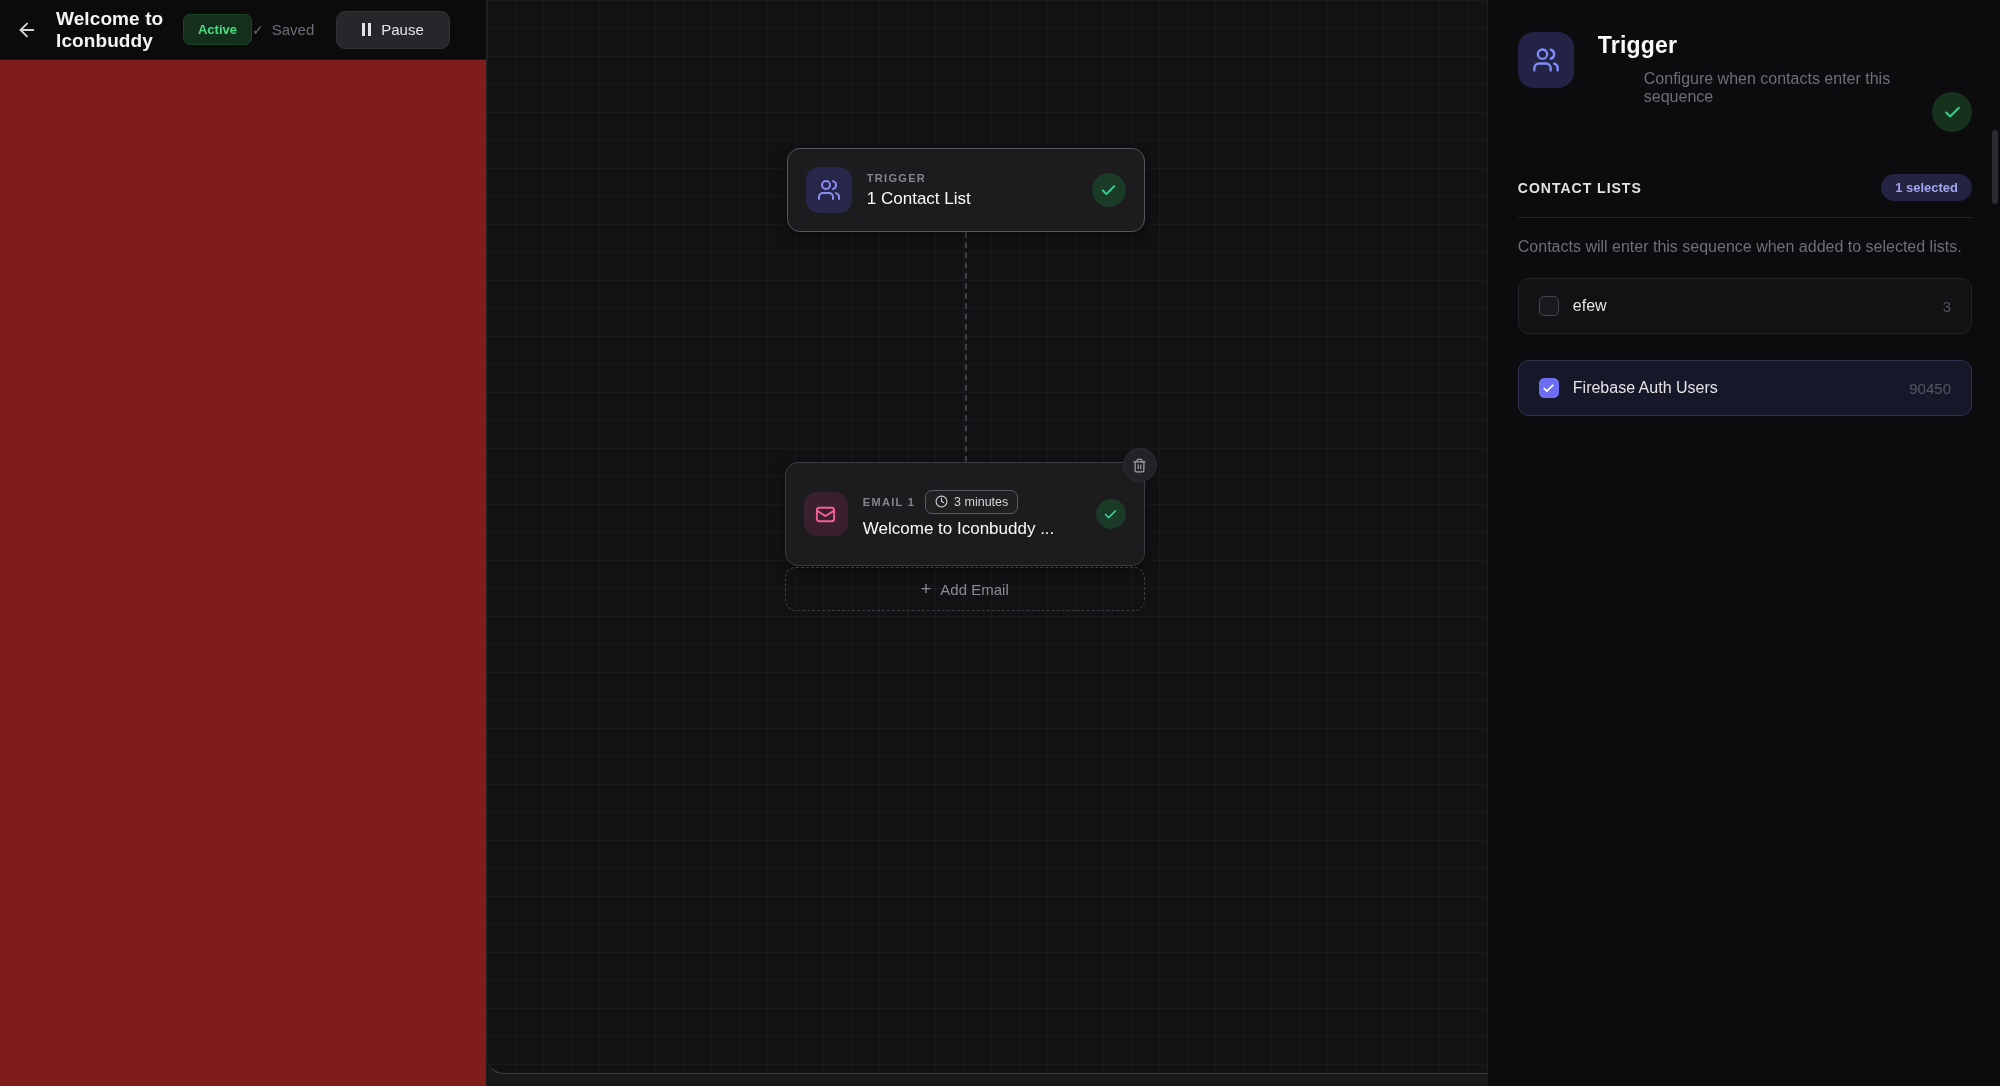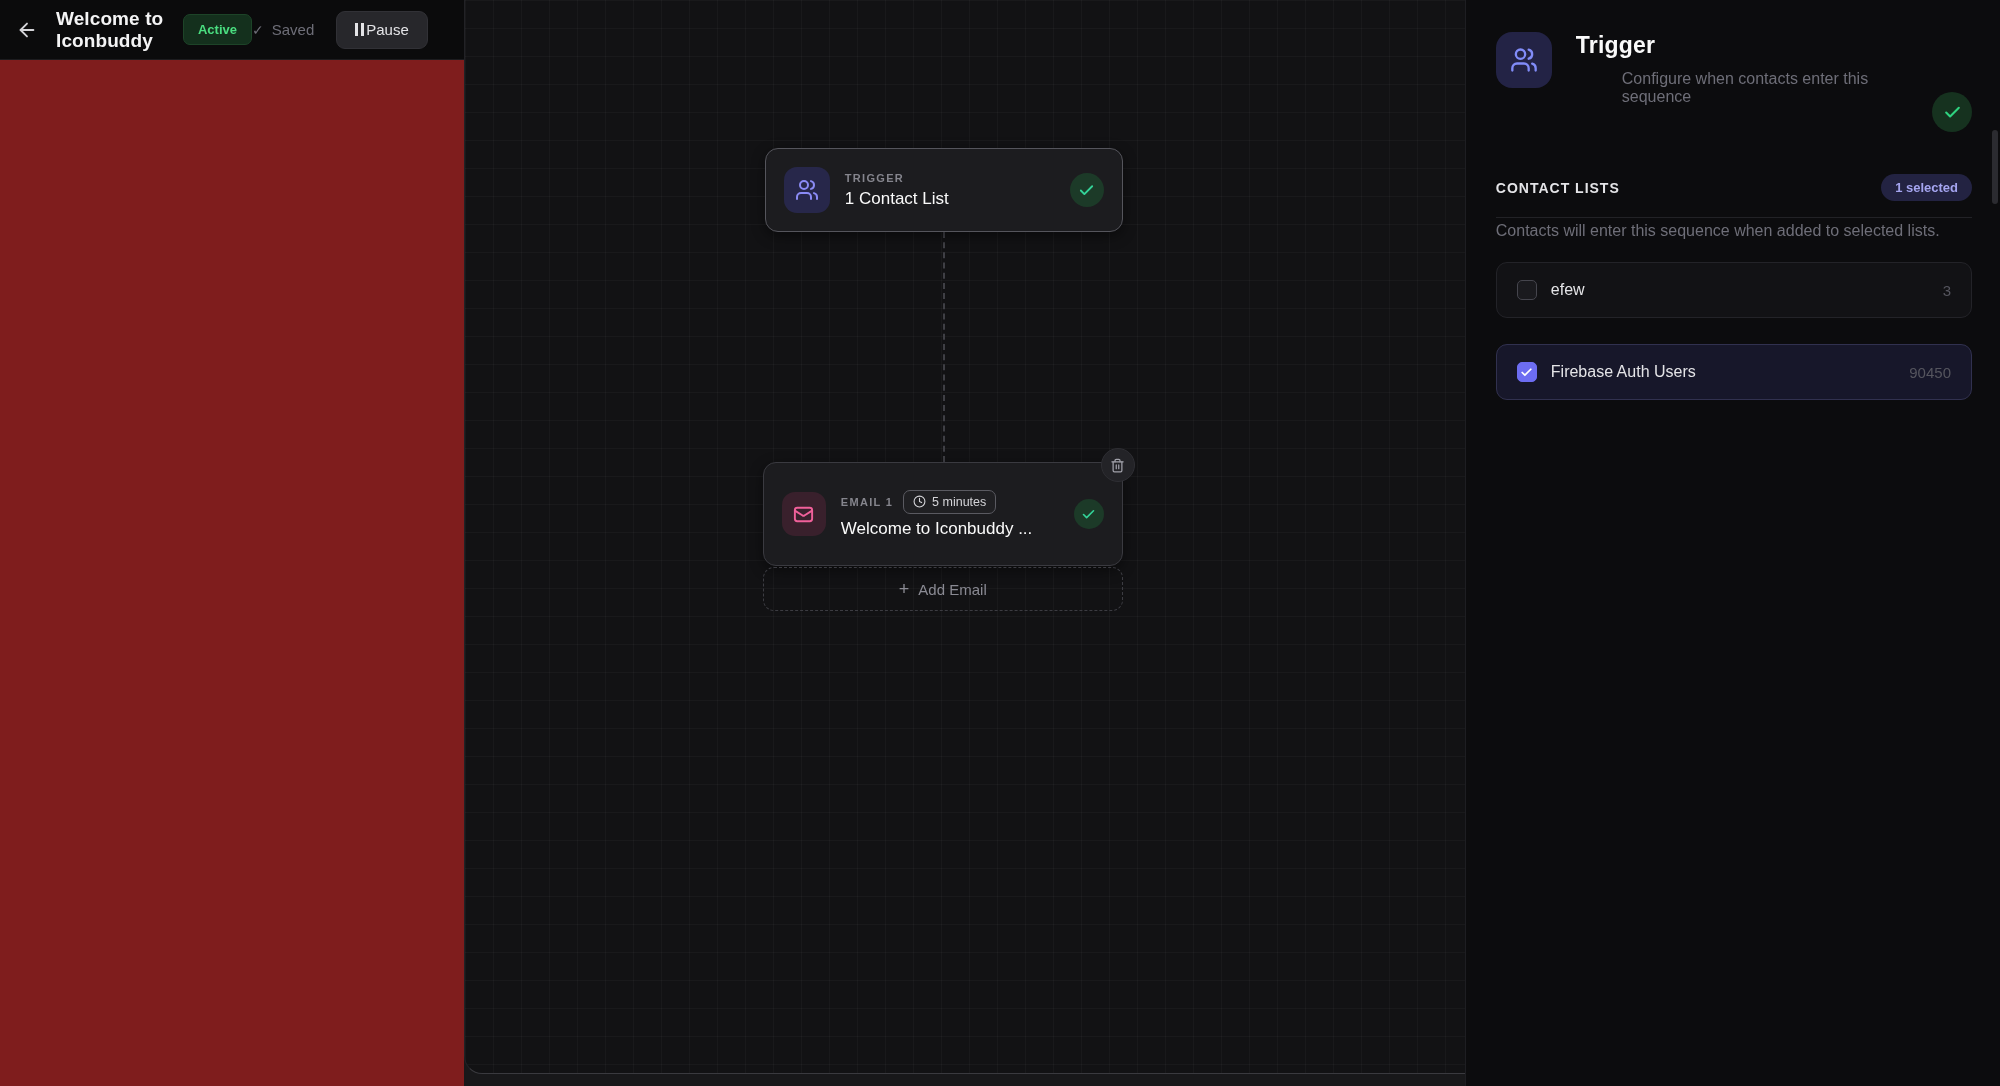--- a/index.html
+++ b/index.html
@@ -7,21 +7,21 @@
   .app { width:2000px; height:1086px; display:flex; flex-direction:row; background:#7f1d1d; }
 
   
   .topbar { height:60px; flex:0 0 60px; background:#0b0b0c; display:flex; align-items:center; padding:0 36px 0 16px; border-bottom:1px solid #1c1c1f; }
   .back-btn { width:36px; height:36px; background:none; border:none; color:#d4d4d8; display:flex; align-items:center; justify-content:center; cursor:pointer; border-radius:8px; }
   .page-title { color:#f4f4f5; font-size:19px; font-weight:700; margin-left:18px; letter-spacing:.1px; }
   .badge-active { margin-left:16px; background:#14301d; color:#4ade80; font-size:13px; font-weight:600; padding:7px 14px; border-radius:7px; border:1px solid #1d4428; }
   .topbar-right { margin-left:auto; display:flex; align-items:center; gap:22px; }
   .saved { color:#6e6e78; font-size:15px; display:flex; align-items:center; gap:8px; }
   .saved .tick { font-size:14px; }
-  .pause-btn { background:#27272b; border:1px solid #313136; color:#e4e4e7; font-size:15px; font-weight:500; border-radius:9px; height:38px; padding:0 18px; display:flex; align-items:center; gap:2px; cursor:pointer; font-family:inherit; }
+  .pause-btn { background:#27272b; border:1px solid #313136; color:#e4e4e7; font-size:15px; font-weight:500; border-radius:9px; height:38px; padding:0 25px; display:flex; align-items:center; gap:10px; cursor:pointer; font-family:inherit; }
   .pause-glyph { display:inline-block; width:9px; height:13px; border-left:3px solid #e4e4e7; border-right:3px solid #e4e4e7; }
 
   
   .content { flex:1; display:flex; min-height:0; background:#18181a; }
   .canvas-col { width:1001px; flex:0 0 1001px; position:relative; background:#18181a; }
   .canvas { position:absolute; inset:0 0 12px 0; background:#121214; border-bottom-left-radius:18px; border-bottom:1px solid #3a3a3f; border-left:1px solid #222226; overflow:hidden;
     background-image:
       linear-gradient(to right, rgba(255,255,255,0.032) 1px, transparent 1px),
       linear-gradient(to bottom, rgba(255,255,255,0.032) 1px, transparent 1px);
     background-size:28px 28px; }
@@ -50,21 +50,21 @@
   .panel { flex:1; background:#0c0c0e; border-left:1px solid #1e1e22; position:relative; padding:32px 28px 0 30px; }
   .panel-header { display:flex; align-items:flex-start; gap:24px; padding-right:70px; }
   .panel-icon { width:56px; height:56px; border-radius:16px; background:#232345; color:#818cf8; display:flex; align-items:center; justify-content:center; flex:0 0 auto; }
   .panel-title { color:#fafafa; font-size:23px; font-weight:700; letter-spacing:.2px; }
   .panel-subtitle { color:#6e6e78; font-size:16px; margin-top:11px;margin-left:46px; }
   .panel-check { position:absolute; right:28px; top:92px; width:40px; height:40px; border-radius:50%; background:#16321f; color:#2fd380; display:flex; align-items:center; justify-content:center; }
   .section-row { margin-top:68px; display:flex; align-items:center; justify-content:space-between; }
   .section-title { color:#e4e4e7; font-size:14px; font-weight:600; letter-spacing:1px;text-align:center; }
   .selected-badge { background:#232342; color:#a5a5f0; font-size:13px; font-weight:600; padding:6px 14px; border-radius:999px; }
   .divider { height:1px; background:#222226; margin-top:16px; }
-  .panel-desc { color:#6e6e78; font-size:16px; margin-top:4px; }
+  .panel-desc { color:#6e6e78; font-size:16px; margin-top:20px; }
   .list-rows { margin-top:22px; }
   .list-row { height:56px; border-radius:11px; background:#121215; border:1px solid #232328; display:flex; align-items:center; padding:0 20px; margin-bottom:26px; cursor:pointer; }
   .list-row.selected { background:#17172a; border-color:#31314f; }
   .cbx { width:20px; height:20px; border-radius:5px; border:1.5px solid #45454d; background:#1a1a1e; flex:0 0 auto; display:flex; align-items:center; justify-content:center; }
   .cbx.checked { background:#6d6df2; border-color:#6d6df2; color:#fff; }
   .list-name { color:#e4e4e7; font-size:16px; margin-left:14px; }
   .list-count { margin-left:auto; color:#55555e; font-size:15px; }
   .scroll-thumb { position:absolute; right:2px; top:130px; width:6px; height:74px; border-radius:3px; background:#2b2b30; }
 
   svg { display:block; }
@@ -146,21 +146,21 @@
           <div class="node-body">
             <div class="node-kicker-row">
               <span class="node-kicker">EMAIL 1</span>
               <span class="delay-pill">
                 <span>
                   <svg width="13" height="13" viewBox="0 0 24 24" fill="none" stroke="currentColor" stroke-width="2" stroke-linecap="round" stroke-linejoin="round">
                       <circle cx="12" cy="12" r="10"></circle>
                       <polyline points="12 6 12 12 16 14"></polyline>
                     </svg>
                 </span>
-                <span>5 minutes</span>
+                <span>3 minutes</span>
               </span>
             </div>
             <div class="node-title">Welcome to Iconbuddy ...</div>
           </div>
           <div class="node-check check-30">
             <svg width="15" height="15" viewBox="0 0 24 24" fill="none" stroke="currentColor" stroke-width="2.6" stroke-linecap="round" stroke-linejoin="round">
                 <polyline points="20 6 9 17 4 12"></polyline>
               </svg>
           </div>
         </div>

